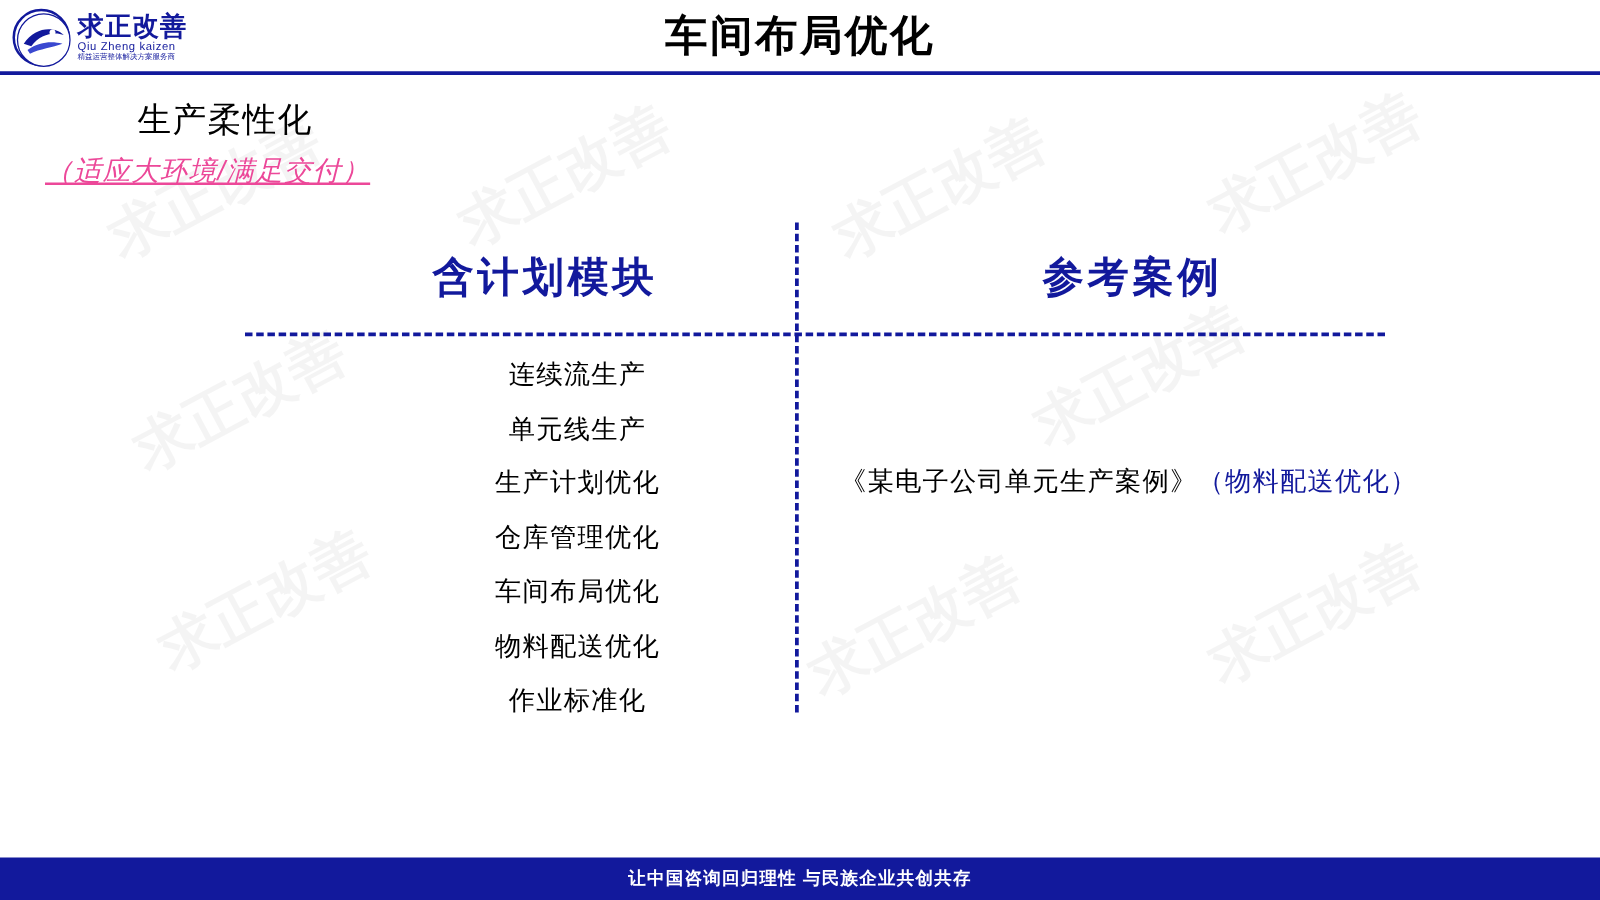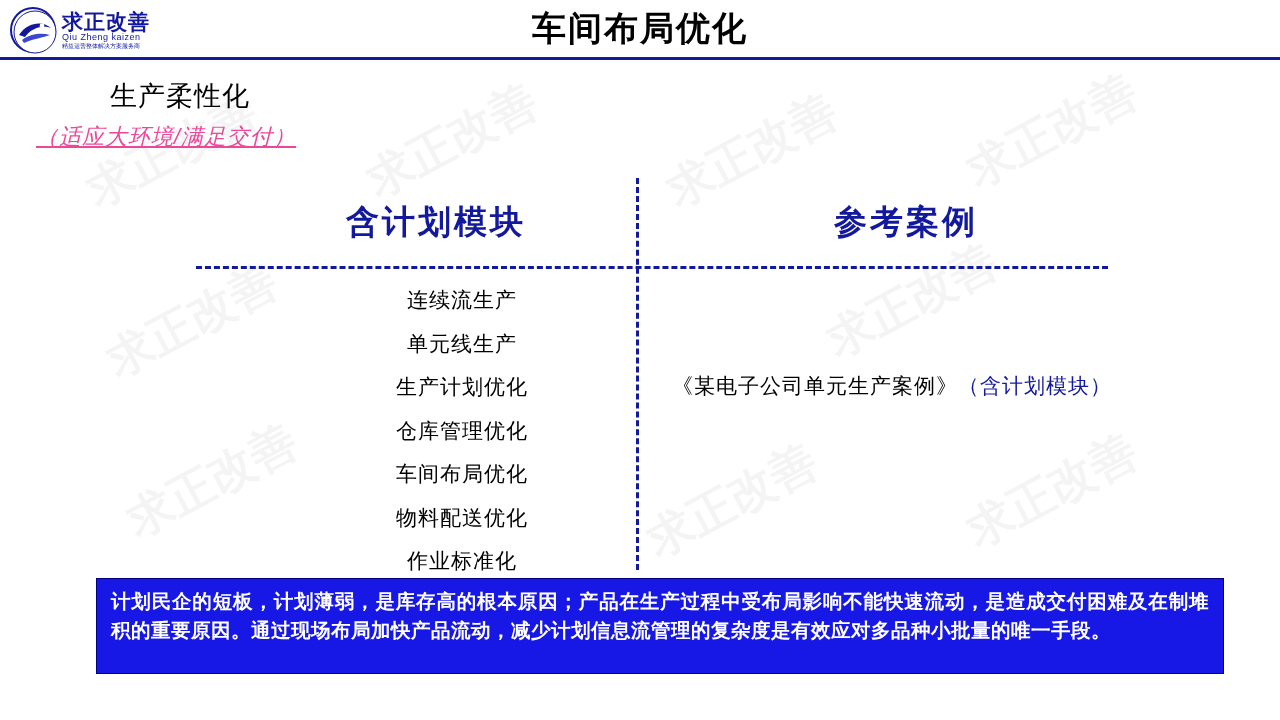--- a/index.html
+++ b/index.html
@@ -255,23 +255,23 @@
       <div class="item">单元线生产</div>
       <div class="item">生产计划优化</div>
       <div class="item">仓库管理优化</div>
       <div class="item">车间布局优化</div>
       <div class="item">物料配送优化</div>
       <div class="item">作业标准化</div>
     </div>
 
     <div class="right-list">
       <div class="case">
-        <span>《某电子公司单元生产案例》</span><span class="blue">（含计划模块）</span>
+        <span>《某电子公司单元生产案例》</span><span class="blue">（物料配送优化）</span>
       </div>
     </div>
   </div>
 
-  <div class="callout">
-    <p>计划民企的短板，计划薄弱，是库存高的根本原因；产品在生产过程中受布局影响不能快速流动，是造成交付困难及在制堆积的重要原因。通过现场布局加快产品流动，减少计划信息流管理的复杂度是有效应对多品种小批量的唯一手段。</p>
+
+  <div class="footer">
+    <span>让中国咨询回归理性  与民族企业共创共存</span>
   </div>
 
-
 </div>
 
 </body></html>

